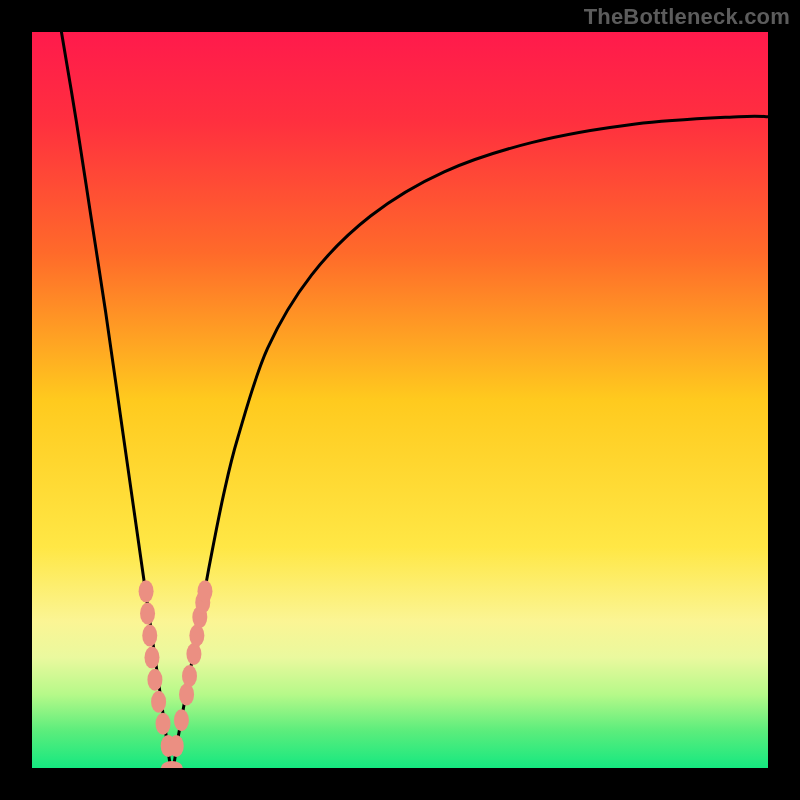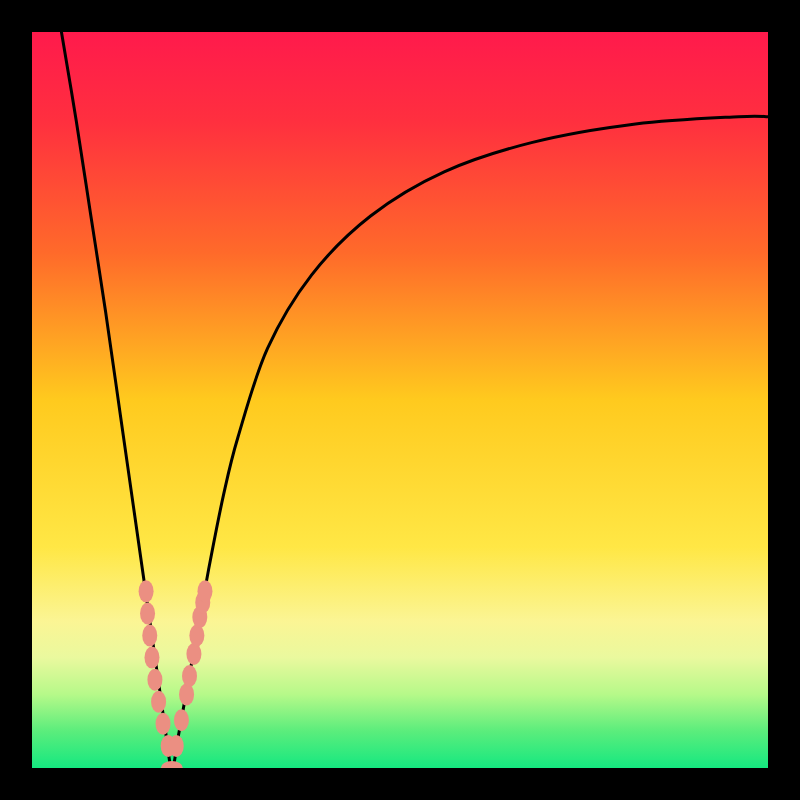--- a/index.html
+++ b/index.html
@@ -79,13 +79,14 @@
           <ellipse cx="189.504" cy="676" rx="7.5" ry="11" fill="#eb8f82" stroke="#eb8f82" stroke-width="0"></ellipse>
           <ellipse cx="193.92" cy="653.92" rx="7.5" ry="11" fill="#eb8f82" stroke="#eb8f82" stroke-width="0"></ellipse>
           <ellipse cx="196.86399999999998" cy="635.52" rx="7.5" ry="11" fill="#eb8f82" stroke="#eb8f82" stroke-width="0"></ellipse>
           <ellipse cx="199.808" cy="617.12" rx="7.5" ry="11" fill="#eb8f82" stroke="#eb8f82" stroke-width="0"></ellipse>
           <ellipse cx="202.75199999999998" cy="602.4" rx="7.5" ry="11" fill="#eb8f82" stroke="#eb8f82" stroke-width="0"></ellipse>
           <ellipse cx="204.95999999999998" cy="591.36" rx="7.5" ry="11" fill="#eb8f82" stroke="#eb8f82" stroke-width="0"></ellipse>
         </g>
     </g>
   </svg>
 
+  <div class="watermark">TheBottleneck.com</div>
 </div>
 
 </body></html>

